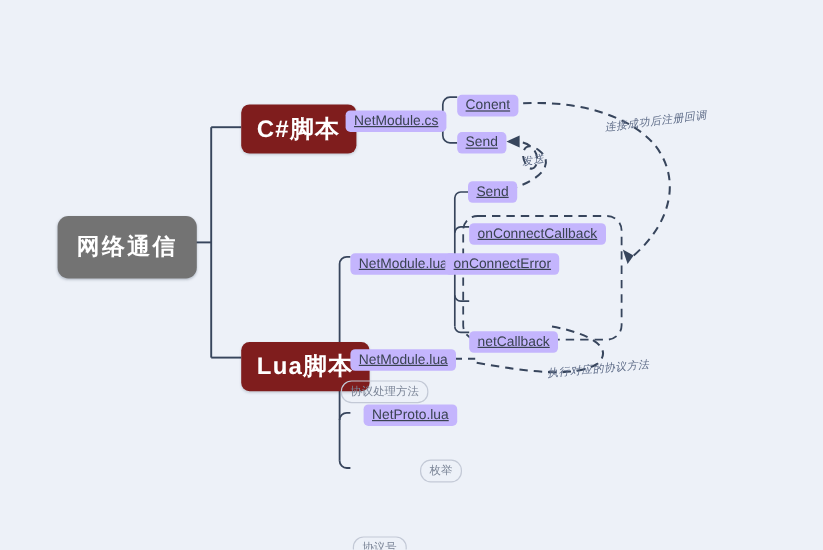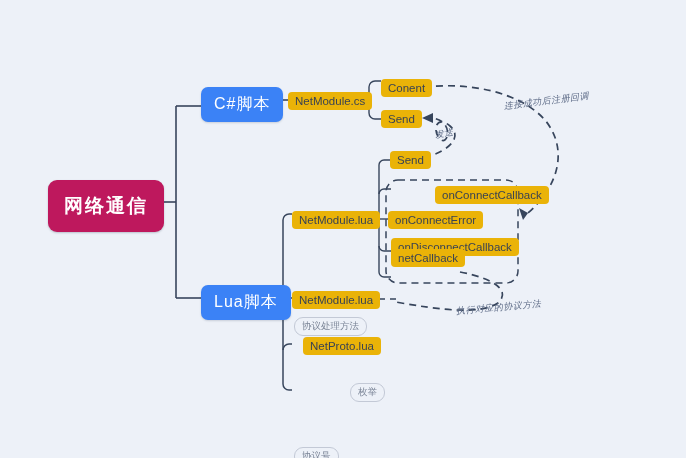--- a/index.html
+++ b/index.html
@@ -10,40 +10,41 @@
     overflow:hidden;
     position:relative;
   }
   #canvas{position:absolute;inset:0;width:686px;height:458px;}
   svg.wires{position:absolute;left:0;top:0;width:686px;height:458px;pointer-events:none;}
 
   .node{position:absolute;box-sizing:border-box;white-space:nowrap;}
 
   
   .root{
-    background:#be185d;color:#ffffff;
+    background:#737373;color:#ffffff;
     font-size:19px;font-weight:bold;letter-spacing:2px;
     border-radius:9px;
     padding:13px 16px;
     box-shadow:0 1px 2px rgba(40,55,80,.25);
   }
   
   .branch{
-    background:#3b82f6;color:#ffffff;
-    font-size:16px;font-weight:normal;letter-spacing:1px;
+    background:#7f1d1d;color:#ffffff;
+    font-size:20px;font-weight:bold;letter-spacing:1px;
     border-radius:7px;
     padding:7px 13px;
     box-shadow:0 1px 2px rgba(40,55,80,.18);
   }
   
   .chip{
-    background:#eab308;color:#3a4352;
+    background:#c4b5fd;color:#3a4352;
     font-size:11.5px;
     border-radius:4px;
     padding:3px 7px;
+    text-decoration:underline;
   }
   
   .tag{
     background:transparent;color:#7a8496;
     font-size:9.5px;
     border:1px solid #c3c9d6;
     border-radius:9px;
     padding:2px 7px;
   }
   
@@ -128,30 +129,29 @@
   <div class="node branch" style="left:201px;top:285px;">Lua脚本</div>
 
   <div class="node chip" style="left:381px;top:79px;">Conent</div>
 
   <div class="node chip" style="left:381px;top:110px;">Send</div>
 
   <div class="node chip" style="left:292px;top:211px;">NetModule.lua</div>
 
   <div class="node chip" style="left:390px;top:151px;">Send</div>
 
-  <div class="node chip" style="left:391px;top:186px;margin-left:44px;">onConnectCallback</div>
+  <div class="node chip" style="left:391px;top:186px;">onConnectCallback</div>
 
-  <div class="node chip" style="left:388px;top:211px;">onConnectError</div>
+  <div class="node chip" style="left:371px;top:211px;">onConnectError</div>
 
-  <div class="node chip" style="left:391px;top:238px;">onDisconnectCallback</div>
 
-  <div class="node chip" style="left:391px;top:249px;">netCallback</div>
+  <div class="node chip" style="left:391px;top:276px;">netCallback</div>
 
   <div class="node chip" style="left:292px;top:291px;">NetModule.lua</div>
-  <div class="node tag" style="left:294px;top:317px;text-align:right;">协议处理方法</div>
+  <div class="node tag" style="left:284px;top:317px;text-align:right;">协议处理方法</div>
 
   <div class="node chip" style="left:292px;top:337px;margin-left:11px;">NetProto.lua</div>
 
   <div class="node tag" style="left:294px;top:403px;margin-top:44px;">协议号</div>
   <div class="node tag" style="left:350px;top:383px;">枚举</div>
 
   <div class="node annot a1" style="left:504px;top:100px;">连接成功后注册回调</div>
 
   <div class="node annot a2" style="left:435px;top:129px;">发送</div>
 

